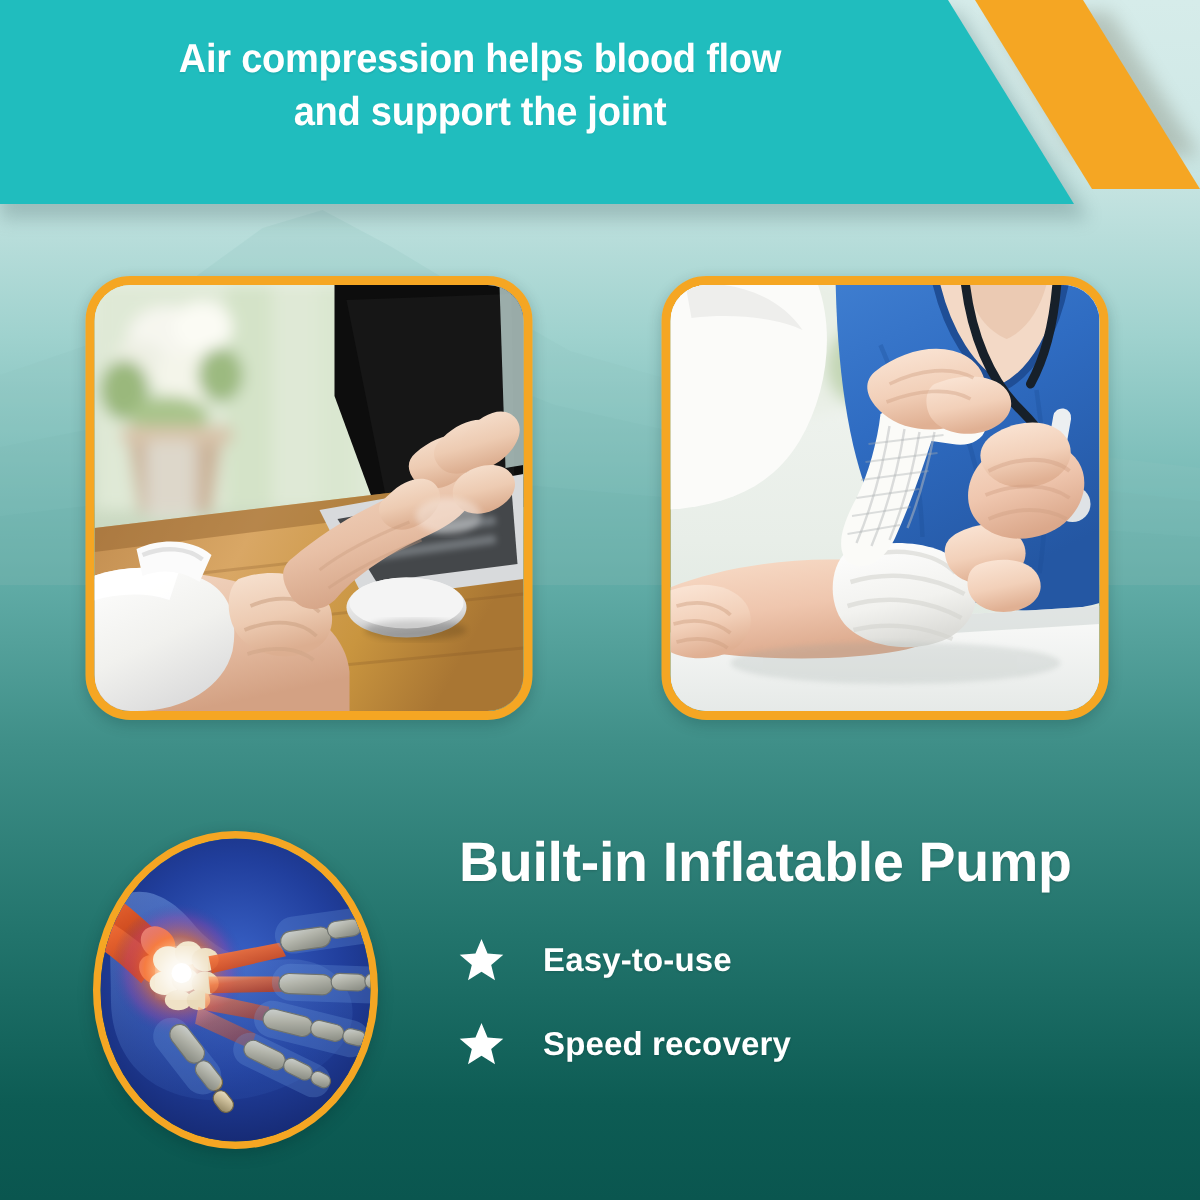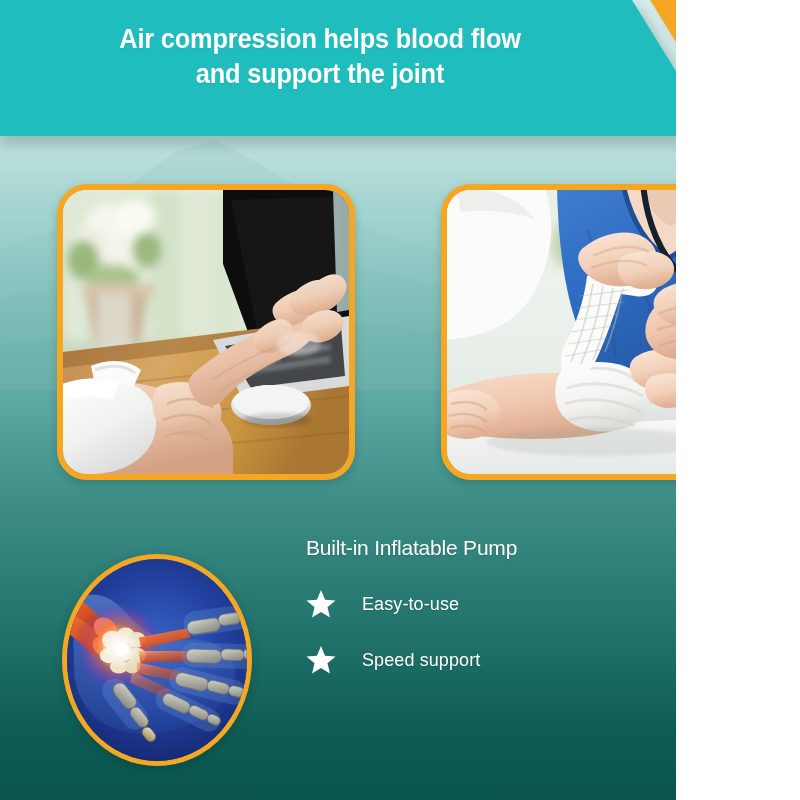--- a/index.html
+++ b/index.html
@@ -7,21 +7,21 @@
     margin: 0;
     padding: 0;
     background: #ffffff;
   }
   body {
     font-family: "Liberation Sans", "DejaVu Sans", sans-serif;
   }
 
   #poster {
     position: relative;
-    width: 676px;
+    width: 800px;
     height: 800px;
     overflow: hidden;
     background: linear-gradient(180deg,
         #d6ecea 0%,
         #cfe8e6 12%,
         #9fd2ce 28%,
         #69b3ae 45%,
         #3f8f88 62%,
         #22746c 78%,
         #0d5c54 92%,
@@ -100,43 +100,43 @@
 
   
   #feature-block {
     position: absolute;
     left: 306px;
     top: 536px;
     width: 470px;
   }
   .feature-heading {
     color: #ffffff;
-    font-size: 21px;
-    font-weight: normal;
+    font-size: 37px;
+    font-weight: bold;
     letter-spacing: -0.2px;
-    margin: 0 0 20px 0;
+    margin: 18px 0 20px 0;
     text-shadow: 0 1px 2px rgba(0,0,0,.16);
   }
   .bullet-row {
     display: flex;
     align-items: center;
     height: 48px;
     margin-bottom: 8px;
   }
   .bullet-star {
     flex: 0 0 auto;
     width: 30px;
     height: 30px;
     margin-right: 26px;
     display: block;
   }
   .bullet-label {
     color: #ffffff;
-    font-size: 18px;
-    font-weight: 400;
+    font-size: 22px;
+    font-weight: 700;
     letter-spacing: .1px;
     text-shadow: 0 1px 2px rgba(0,0,0,.14);
     white-space: nowrap;
   }
 </style>
 </head>
 <body>
 
 <div id="poster">
 
@@ -516,17 +516,17 @@
         <polygon points="16,1 20.3,11.4 31.5,12.2 22.9,19.5 25.6,30.4 16,24.4 6.4,30.4 9.1,19.5 0.5,12.2 11.7,11.4" fill="#ffffff"></polygon>
       </svg>
       <span class="bullet-label">Easy-to-use</span>
     </div>
 
 
     <div class="bullet-row">
       <svg class="bullet-star" viewBox="0 0 32 32">
         <polygon points="16,1 20.3,11.4 31.5,12.2 22.9,19.5 25.6,30.4 16,24.4 6.4,30.4 9.1,19.5 0.5,12.2 11.7,11.4" fill="#ffffff"></polygon>
       </svg>
-      <span class="bullet-label">Speed support</span>
+      <span class="bullet-label">Speed recovery</span>
     </div>
   </div>
 
 </div>
 
 </body></html>

